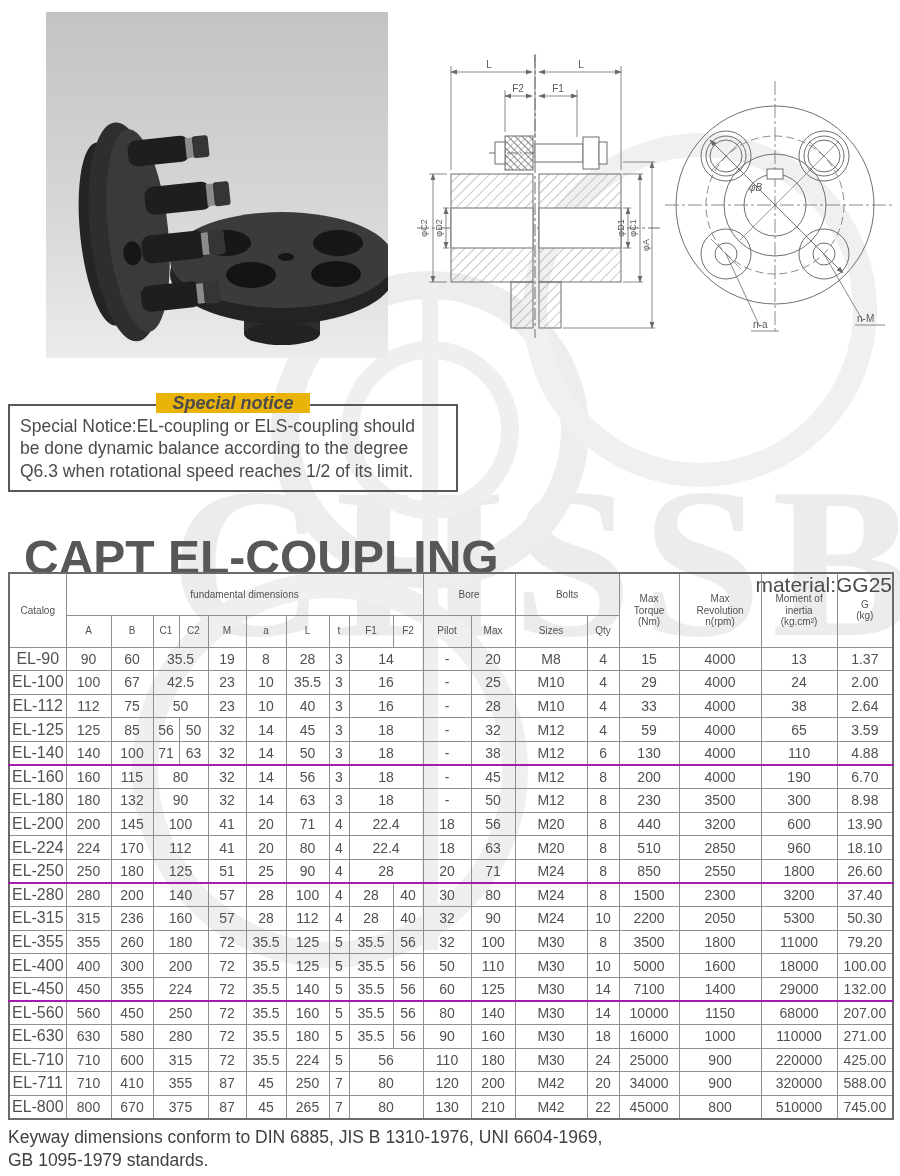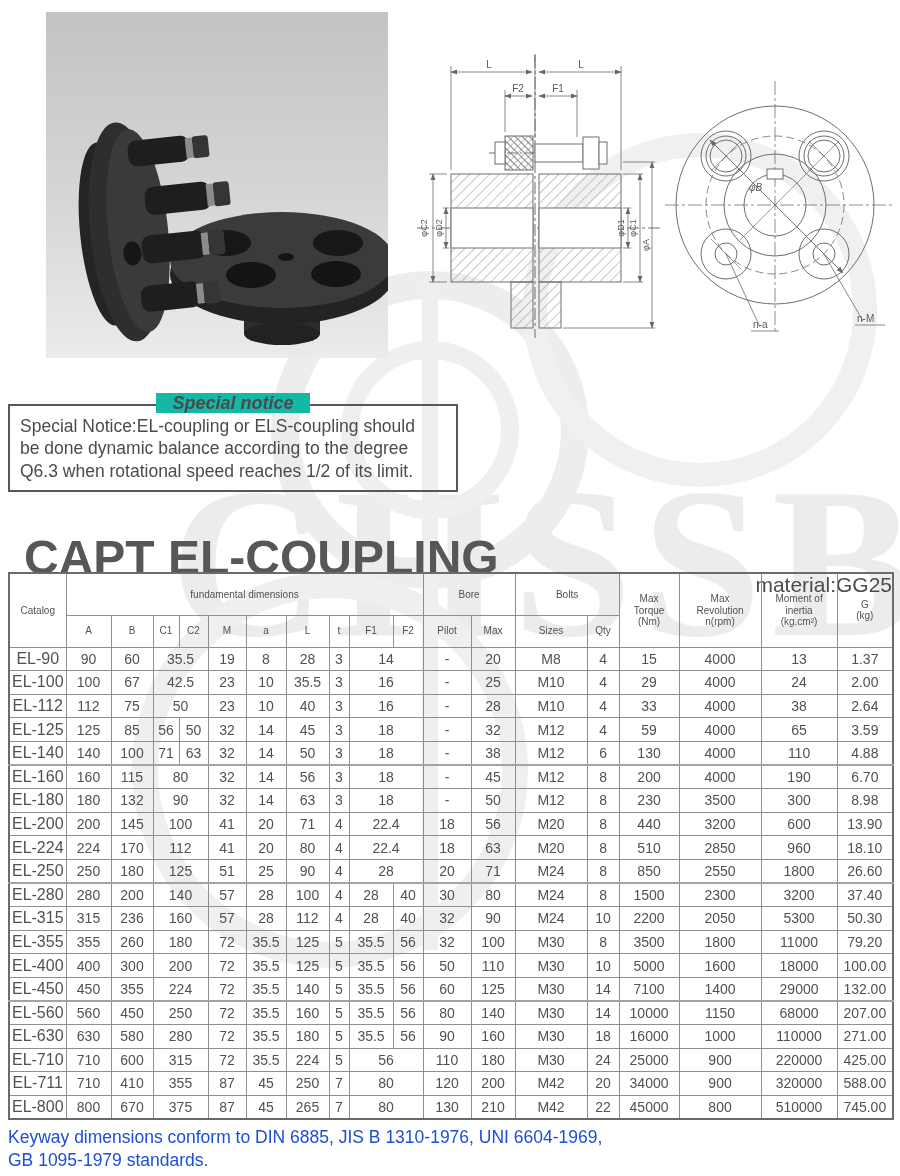--- a/index.html
+++ b/index.html
@@ -12,21 +12,21 @@
   .content{position:absolute;inset:0;z-index:1;}
   
   .photo{position:absolute;left:46px;top:12px;width:342px;height:346px;}
   
   .section-drawing{position:absolute;left:413px;top:52px;width:252px;height:290px;}
   .front-drawing{position:absolute;left:663px;top:75px;width:232px;height:282px;}
   svg text{font-family:"Liberation Sans",sans-serif;fill:#58595b;}
   
   .notice{position:absolute;left:8px;top:404px;width:446px;border:2px solid #58585a;}
   .notice-legend{position:absolute;top:-13px;left:0;right:0;text-align:center;}
-  .notice-legend span{background:#14b8a6;padding:0 16px;font-weight:bold;font-style:italic;
+  .notice-legend span{background:#eab308;padding:0 16px;font-weight:bold;font-style:italic;
                       font-size:18px;color:#4b4b4d;}
   .notice-body{padding:9px 10px 8px 10px;font-size:17.5px;line-height:1.28;color:#4b4b4d;
                white-space:pre-line;}
   .material-note{position:absolute;left:515px;top:402px;width:380px;font-size:18px;
                  line-height:1.3;color:#4b4b4d;white-space:pre-line;}
   
   .title-row{position:absolute;left:8px;top:514px;width:884px;display:flex;
              justify-content:space-between;align-items:flex-end;}
   .page-title{font-size:48px;font-weight:bold;letter-spacing:0px;color:#57575a;margin:16px;}
   .material-tag{font-size:21px;color:#4b4b4d;padding-bottom:4px;}
@@ -35,25 +35,25 @@
   table{border-collapse:collapse;table-layout:fixed;width:884px;height:548px;
         font-size:14px;color:#515153;background:transparent;border:2px solid #6b6b6d;}
   th,td{border:1px solid #8f8f91;text-align:center;padding:0;font-weight:normal;
         overflow:hidden;white-space:nowrap;}
   thead th{font-size:10px;line-height:1.15;}
   thead tr.h1{height:42px;}
   thead tr.h2{height:32px;}
   thead{border-bottom:1px solid #8f8f91;}
   .pre{white-space:pre-line;}
   tbody tr{height:23px;}
-  tbody tr.group-end td{border-bottom:2px solid #a3a3a3;margin-left:47px;}
+  tbody tr.group-end td{border-bottom:2px solid #a21caf;margin-left:47px;}
   tbody td:first-child{font-size:16px;}
   
   .footer{position:absolute;left:8px;top:1126px;width:884px;font-size:17.5px;
-          color:#1d4ed8;line-height:1.3;white-space:pre-line;}
+          color:#404040;line-height:1.3;white-space:pre-line;}
 </style>
 </head>
 <body>
 
 <div class="page">
 
   <div class="wm wm-text">CHSSB</div>
   <svg class="wm" style="left:0;top:0;width:900px;height:1176px;" viewBox="0 0 900 1176">
     <circle cx="430" cy="430" r="145" fill="none" stroke="#ededed" stroke-width="28"></circle>
     <circle cx="430" cy="430" r="80" fill="none" stroke="#efefef" stroke-width="18"></circle>

